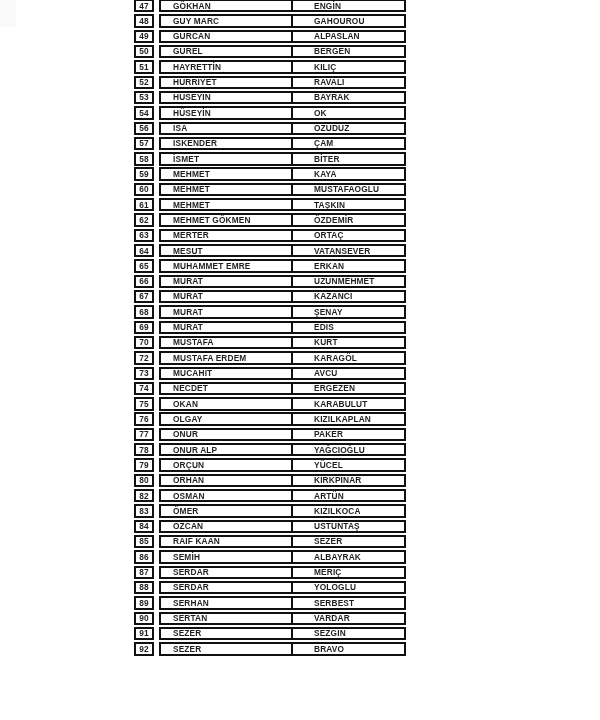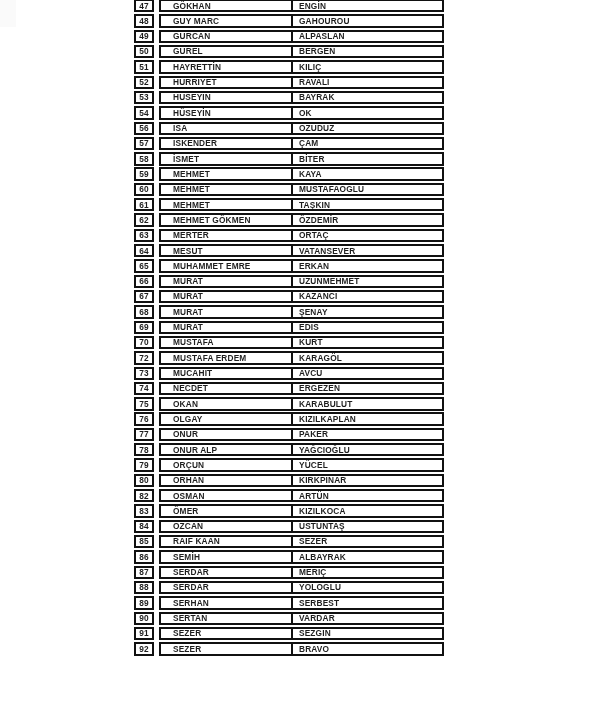--- a/index.html
+++ b/index.html
@@ -9,41 +9,41 @@
   }
   html,body{margin:0;padding:0;}
   body{
     width:600px;height:720px;background:#ffffff;overflow:hidden;position:relative;
     font-family:"Liberation Sans","DejaVu Sans",sans-serif;
   }
   .smudge{
     position:absolute;left:0;top:0;width:16px;height:27px;background:#fafafa;
   }
   .roster{
-    position:absolute;left:134px;top:-1px;width:310px;
+    position:absolute;left:134px;top:-1px;width:272px;
   }
   .row{
     display:flex;height:13.4px;margin-bottom:1.93px;
   }
   .num-cell{
     width:20px;flex:0 0 20px;margin-right:5px;
     border:2px solid var(--border-color);background:var(--cell-bg);
     box-sizing:border-box;display:flex;align-items:center;justify-content:center;
   }
   .name-box{
     flex:1;border:2px solid var(--border-color);background:var(--cell-bg);
     box-sizing:border-box;display:flex;min-width:0;
   }
   .fname-cell{
     width:132px;flex:0 0 132px;border-right:2px solid var(--border-color);
     box-sizing:border-box;display:flex;align-items:center;padding-left:12px;
     overflow:hidden;
   }
   .lname-cell{
-    flex:1;display:flex;align-items:center;padding-left:6px;overflow:hidden;
+    flex:1;display:flex;align-items:center;padding-left:21px;overflow:hidden;
   }
   .cell-text, .num-cell, .fname-cell, .lname-cell{
     font-size:8.3px;font-weight:bold;color:var(--text-color);
     letter-spacing:0.15px;white-space:nowrap;line-height:1;
   }
 </style>
 </head>
 <body>
 
 <div class="smudge" style="background: rgb(250, 250, 250);"></div>

